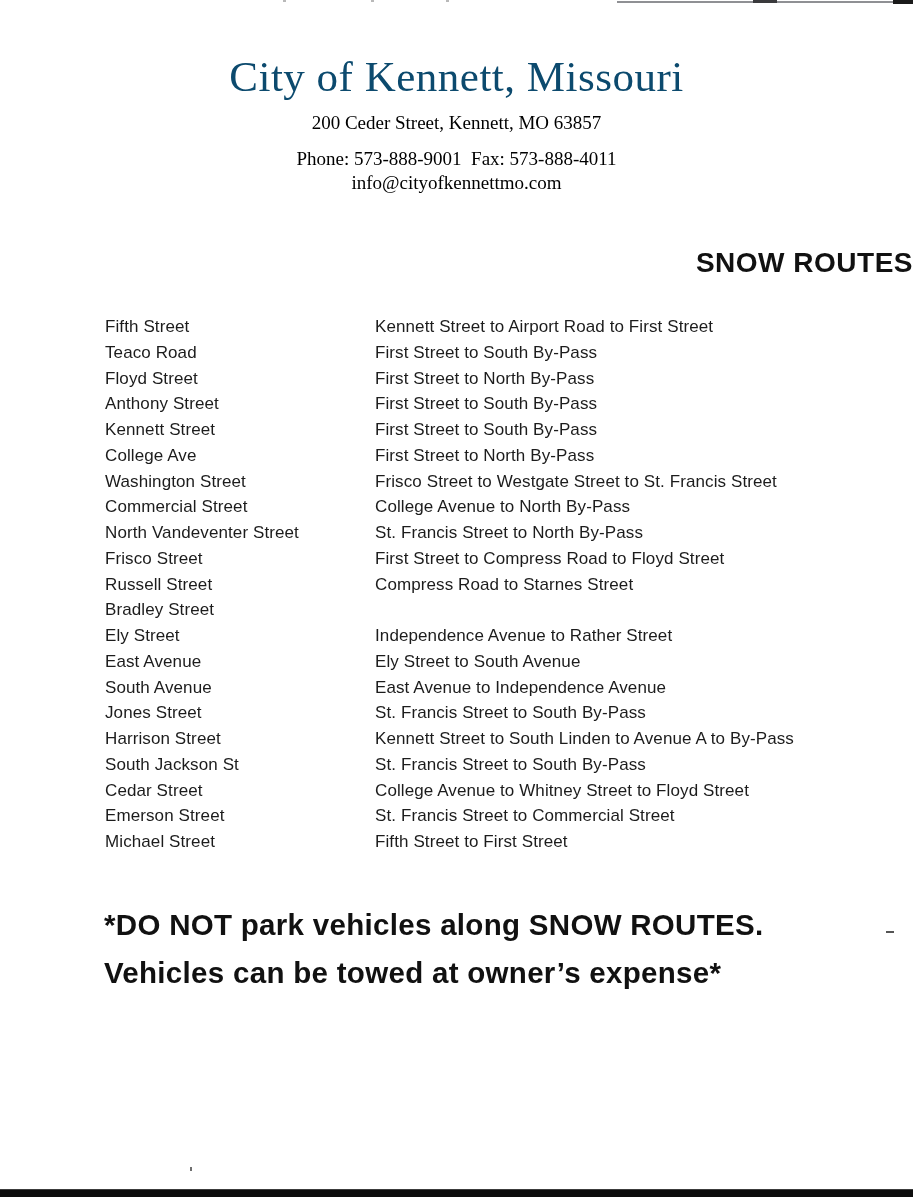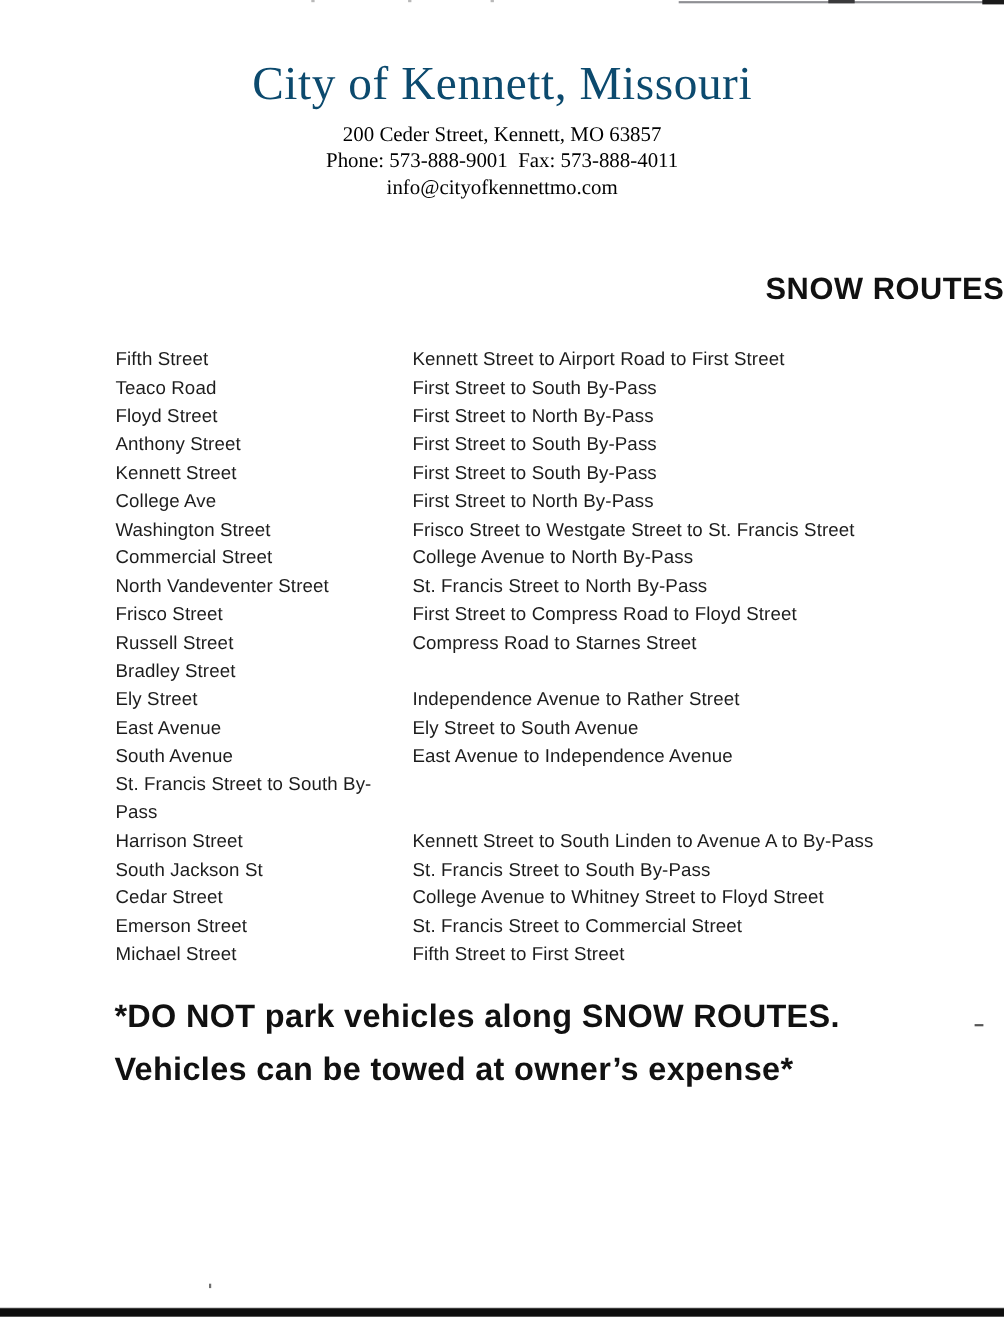--- a/index.html
+++ b/index.html
@@ -36,21 +36,21 @@
     color: #0c4a6e;
     letter-spacing: 0.5px;
   }
   .addr {
     font-family: "Liberation Serif", serif;
     font-size: 19px;
     line-height: 24px;
     color: #000000;
   }
   .addr.first { margin-top: 9px; }
-  .pre { white-space: pre; }
+  .pre { white-space: pre; margin-top: 12px; }
 
   
   .section-title {
     position: absolute;
     top: 247px;
     left: 0;
     width: 100%;
     margin: 0;
     text-align: right;
     font-size: 28px;
@@ -206,20 +206,21 @@
       <div class="street">East Avenue</div>
       <div class="route">Ely Street to South Avenue</div>
     </div>
 
     <div class="route-row">
       <div class="street">South Avenue</div>
       <div class="route">East Avenue to Independence Avenue</div>
     </div>
 
     <div class="route-row">
+      <div class="street">Jones Street</div>
       <div class="route">St. Francis Street to South By-Pass</div>
     </div>
 
     <div class="route-row">
       <div class="street">Harrison Street</div>
       <div class="route">Kennett Street to South Linden to Avenue A to By-Pass</div>
     </div>
 
     <div class="route-row">
       <div class="street">South Jackson St</div>

